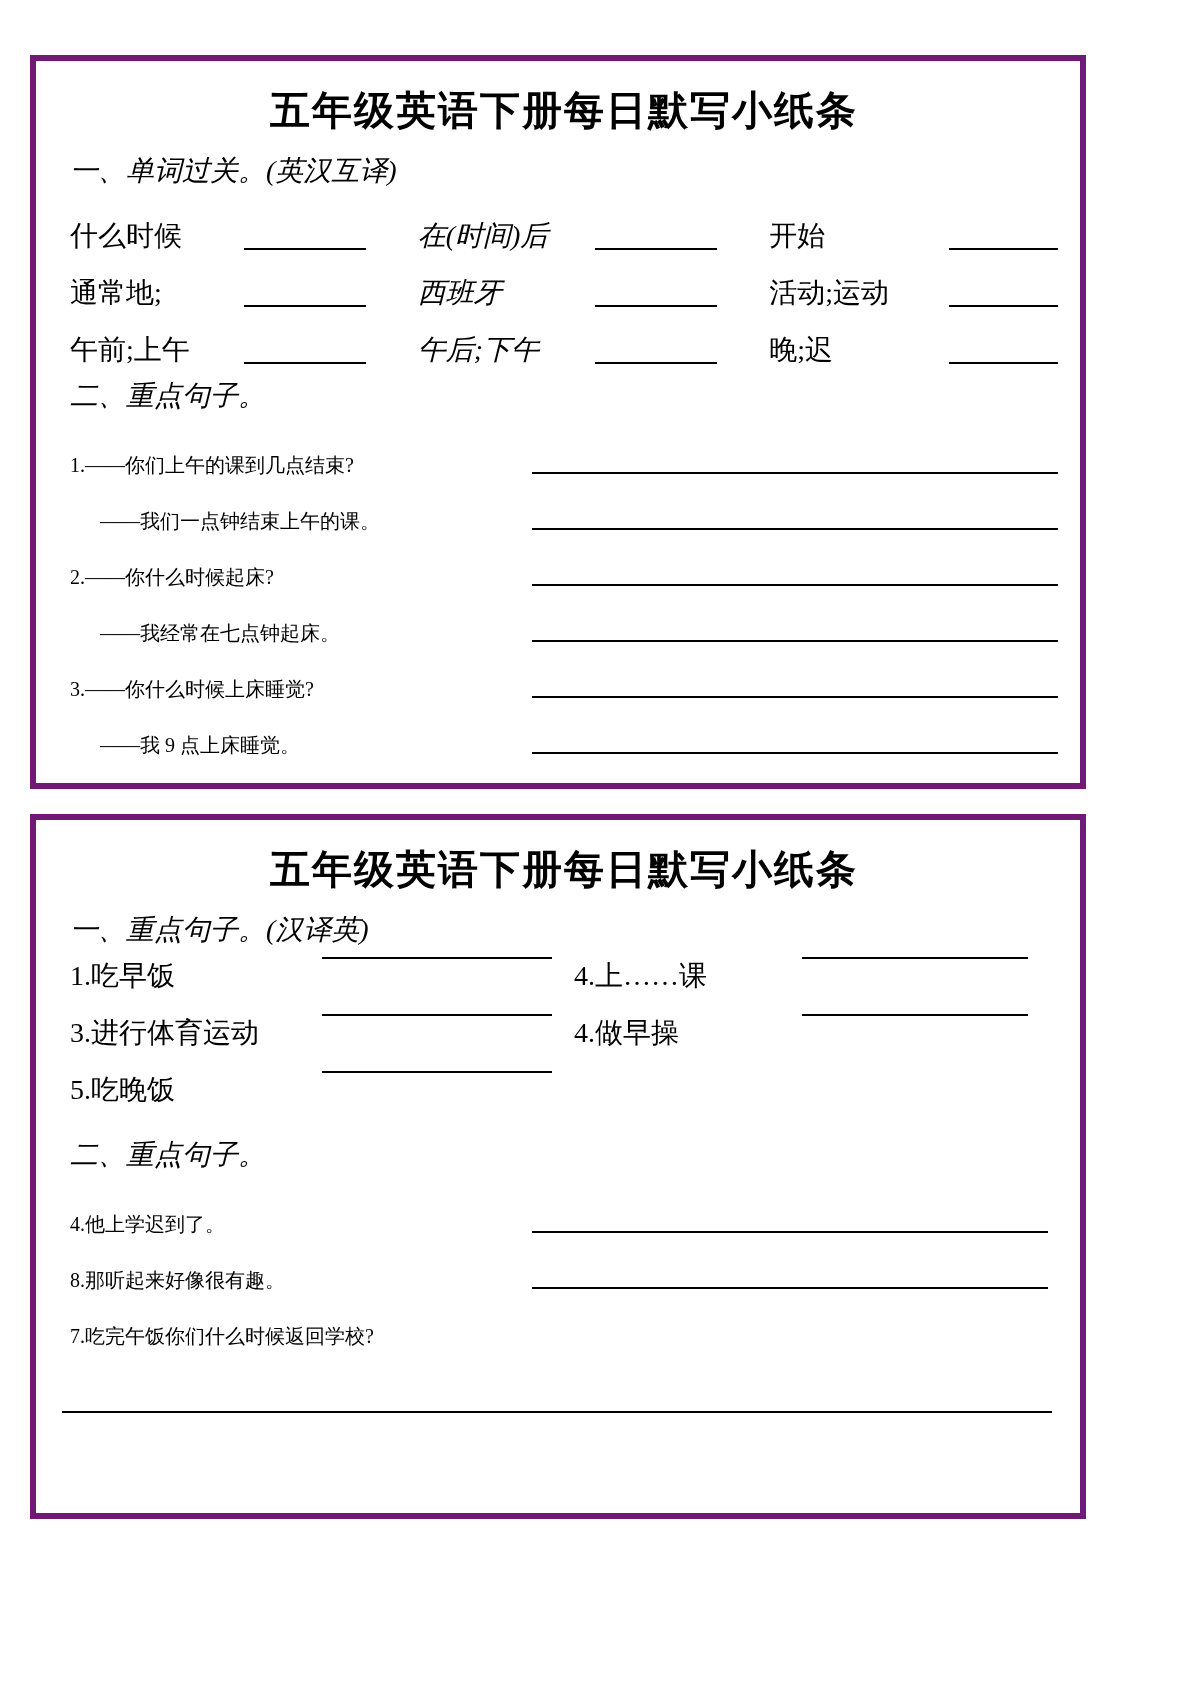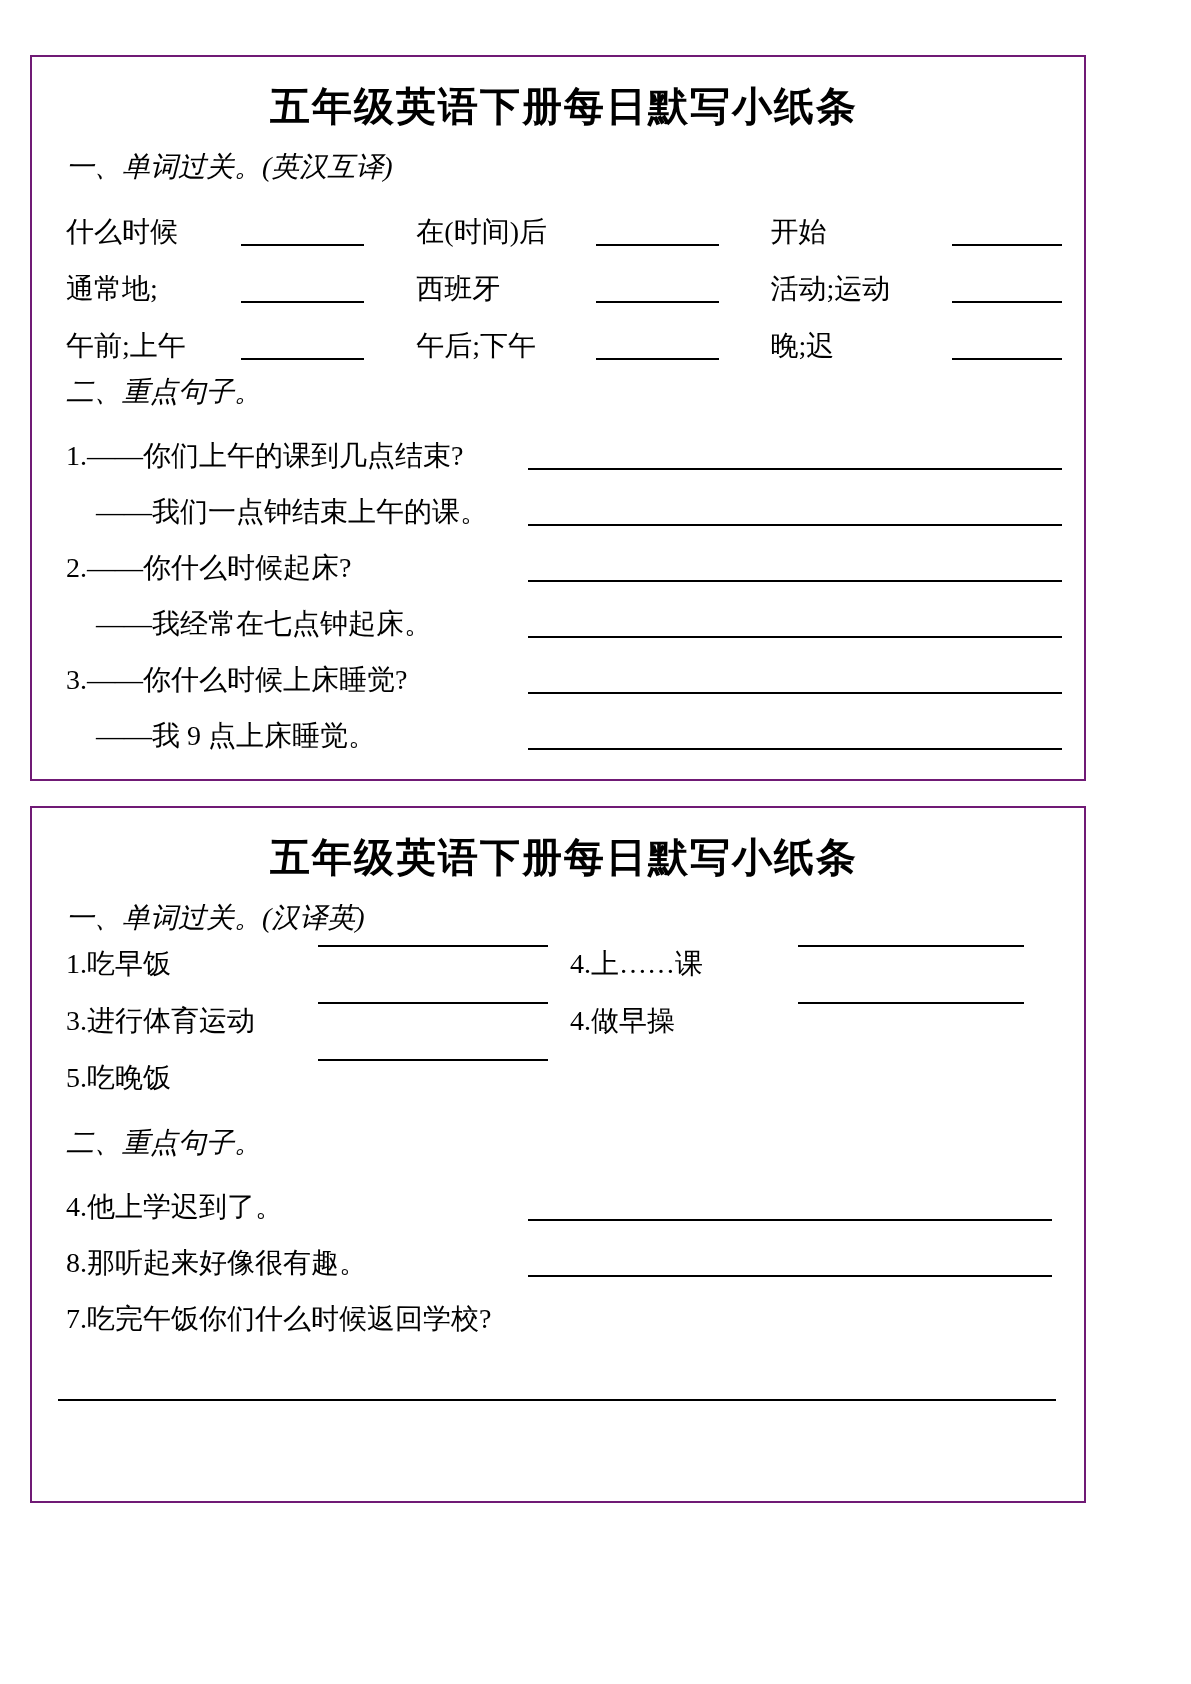--- a/index.html
+++ b/index.html
@@ -6,21 +6,21 @@
   html, body {
     margin: 0; padding: 0;
     background: #ffffff;
     width: 1191px; height: 1684px;
     font-family: "Liberation Serif", "DejaVu Serif", serif;
     color: #000;
   }
   .page { width: 1191px; height: 1684px; overflow: hidden; }
 
   .card {
-    border: 2px solid #701a75;
+    border: 6px solid #701a75;
     margin: 0 76px 0 30px;
     width: 1056px;
     padding: 8px 22px 24px 34px;
     background: #fff;
   }
   .card-top { margin-top: 55px; }
   .card-bottom { margin-top: 25px; padding-bottom: 95px; }
 
   .title {
     font-size: 40px;
@@ -44,27 +44,27 @@
     border-bottom: 2px solid #000;
     height: 2px;
     margin-bottom: 5px;
   }
 
   
   .word-row { display: flex; align-items: flex-end; height: 57px; font-size: 28px; gap: 12px; }
   .word-row .wl { white-space: nowrap; }
   .wl.c1 { width: 166px; }
   .blank.b1 { width: 125px; margin-right: 40px; }
-  .wl.c2 { width: 170px; }
+  .wl.c2 { width: 170px; font-style: italic; }
   .blank.b2 { width: 125px; margin-right: 40px; }
   .wl.c3 { width: 172px; }
   .blank.b3 { width: 112px; }
 
   
-  .sent-row { display: flex; align-items: flex-end; height: 56px; font-size: 28px; }
+  .sent-row { display: flex; align-items: flex-end; height: 56px; font-size: 20px; }
   .sent-text { width: 462px; white-space: nowrap; }
   .sent-row.indent .sent-text { padding-left: 30px; }
   .sent-blank { flex: 1; }
   .card-bottom .sent-blank { margin-right: 10px; }
   .sent-row.noblank .sent-text { width: auto; margin-top: 20px; }
 
   
   .phrase-row { display: flex; height: 57px; font-size: 28px; }
   .phrase-row .pl { white-space: nowrap; }
   .pl.p1 { width: 252px; }
@@ -136,21 +136,21 @@
     </div>
     <div class="sent-row indent">
       <span class="sent-text">——我 9 点上床睡觉。</span>
       <span class="blank sent-blank"></span>
     </div>
   </section>
 
   <section class="card card-bottom">
     <h1 class="title">五年级英语下册每日默写小纸条</h1>
 
-    <div class="heading">一、单词过关。(汉译英)</div>
+    <div class="heading">一、重点句子。(汉译英)</div>
 
     <div class="phrase-row">
       <span class="pl p1">1.吃早饭</span>
       <span class="blank pb1"></span>
       <span class="pl p2">4.上……课</span>
       <span class="blank pb2"></span>
     </div>
 
     <div class="phrase-row">
       <span class="pl p1">3.进行体育运动</span>

